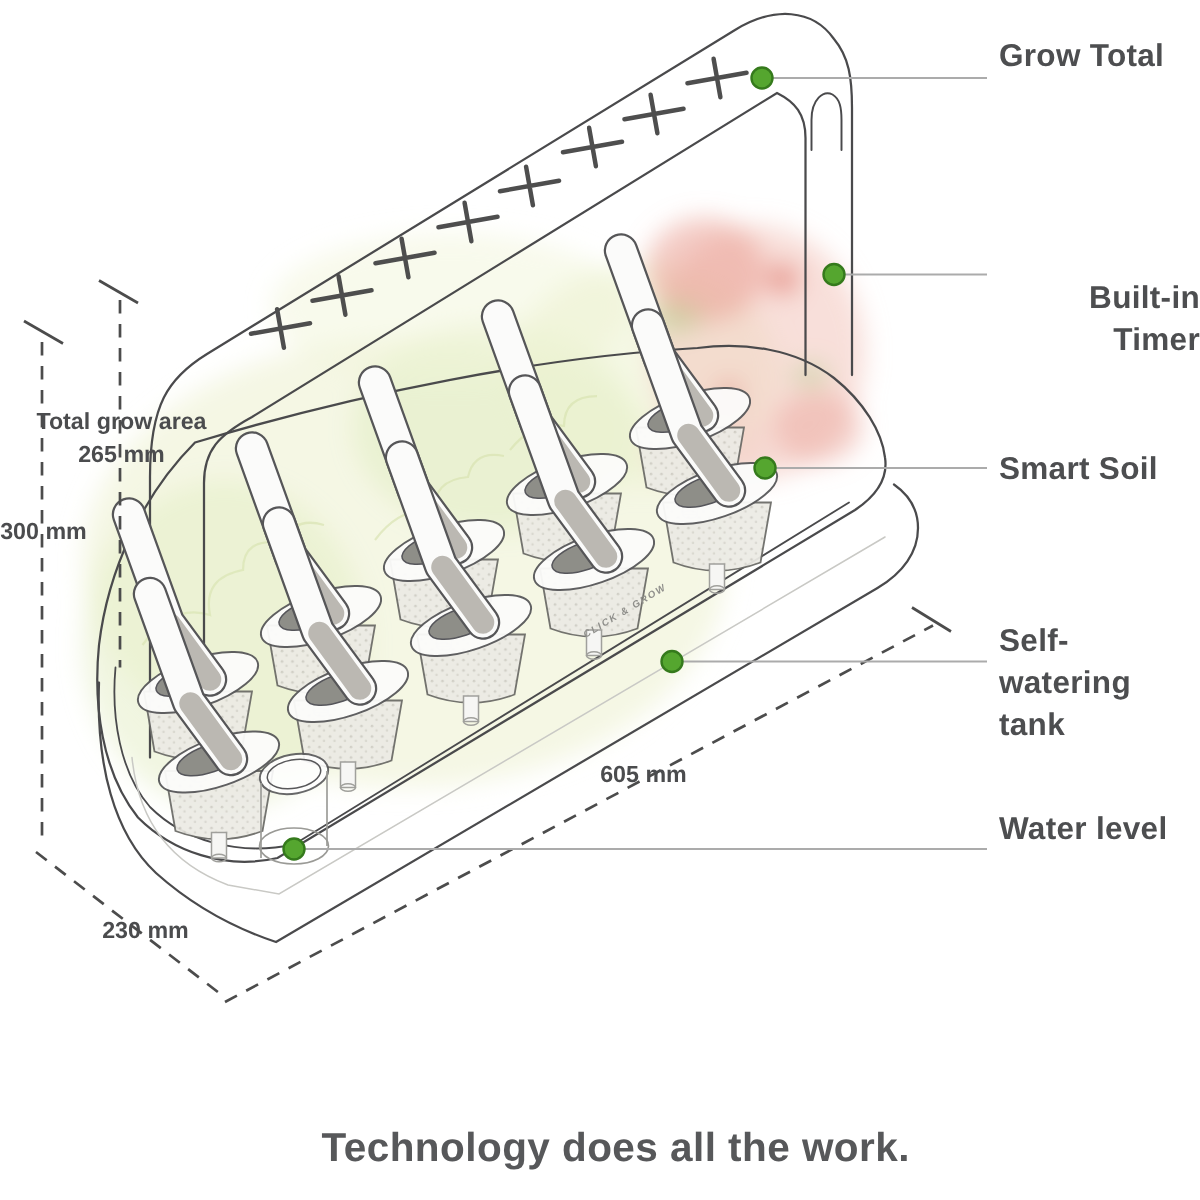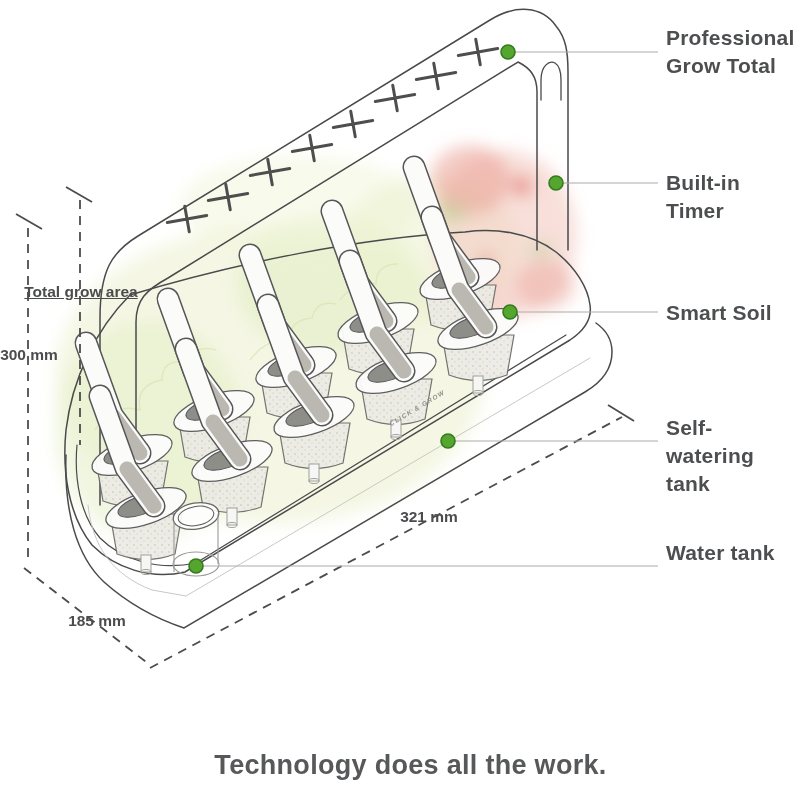--- a/index.html
+++ b/index.html
@@ -7,25 +7,25 @@
          font-family:"Liberation Sans",sans-serif;}
   #art{position:absolute;left:0;top:0;z-index:1;}
   .txt{position:absolute;z-index:2;color:#4d4e50;}
   .callout{font-size:21px;font-weight:600;line-height:28px;letter-spacing:.2px;}
   .dim{font-size:15.5px;font-weight:700;line-height:22px;color:#4b4c4e;text-align:center;}
   #caption{left:0;right:0;top:750px;text-align:center;font-size:27px;font-weight:600;
            color:#57585a;letter-spacing:.3px;margin-left:21px;}
   #brandtag{left:388px;top:421px;font-size:6.5px;font-style:italic;letter-spacing:1.2px;
             color:#8f8f8b;transform:rotate(-31deg);transform-origin:left top;font-weight:600;}
   #lbl-growlights{left:666px;top:24px;}
-  #lbl-timer{left:666px;top:169px;}
+  #lbl-timer{left:666px;top:185px;text-align:right;}
   #lbl-smartsoil{left:666px;top:299px;}
   #lbl-tank{left:666px;top:414px;}
   #lbl-water{left:666px;top:539px;}
-  #dim-growarea{left:8px;top:281px;width:146px;text-decoration:underline;}
+  #dim-growarea{left:8px;top:271px;width:146px;}
   #dim-400{left:0px;top:344px;width:58px;}
   #dim-605{left:384px;top:506px;width:90px;}
   #dim-185{left:54px;top:610px;width:86px;}
 </style>
 </head>
 <body>
 
 <div id="stage">
 
   <svg id="art" width="800" height="800" viewBox="0 0 800 800">
@@ -163,37 +163,37 @@
     <g fill="#55a62f" stroke="#357a1c" stroke-width="1.6">
       <circle cx="508" cy="52" r="7"></circle>
       <circle cx="556" cy="183" r="7"></circle>
       <circle cx="510" cy="312" r="7"></circle>
       <circle cx="448" cy="441" r="7"></circle>
       <circle cx="196" cy="566" r="7"></circle>
     </g>
   </svg>
 
   <div class="txt callout" id="lbl-growlights">
-    <div>Professional</div>
     <div>Grow Total</div>
   </div>
   <div class="txt callout" id="lbl-timer">Built-in Timer</div>
   <div class="txt callout" id="lbl-tank">
     <div>Self-watering</div>
     <div>tank</div>
   </div>
   <div class="txt callout" id="lbl-smartsoil">Smart Soil</div>
   <div class="txt callout" id="lbl-water">
-    <div>Water tank</div>
+    <div>Water level</div>
   </div>
 
   <div class="txt dim" id="dim-growarea">
     <div>Total grow area</div>
+    <div>265 mm</div>
   </div>
   <div class="txt dim" id="dim-400">300 mm</div>
-  <div class="txt dim" id="dim-605">321 mm</div>
-  <div class="txt dim" id="dim-185">185 mm</div>
+  <div class="txt dim" id="dim-605">605 mm</div>
+  <div class="txt dim" id="dim-185">230 mm</div>
 
   <div class="txt" id="brandtag">CLICK &amp; GROW</div>
 
   <div class="txt" id="caption">Technology does all the work.</div>
 
 </div>
 
 </body></html>

